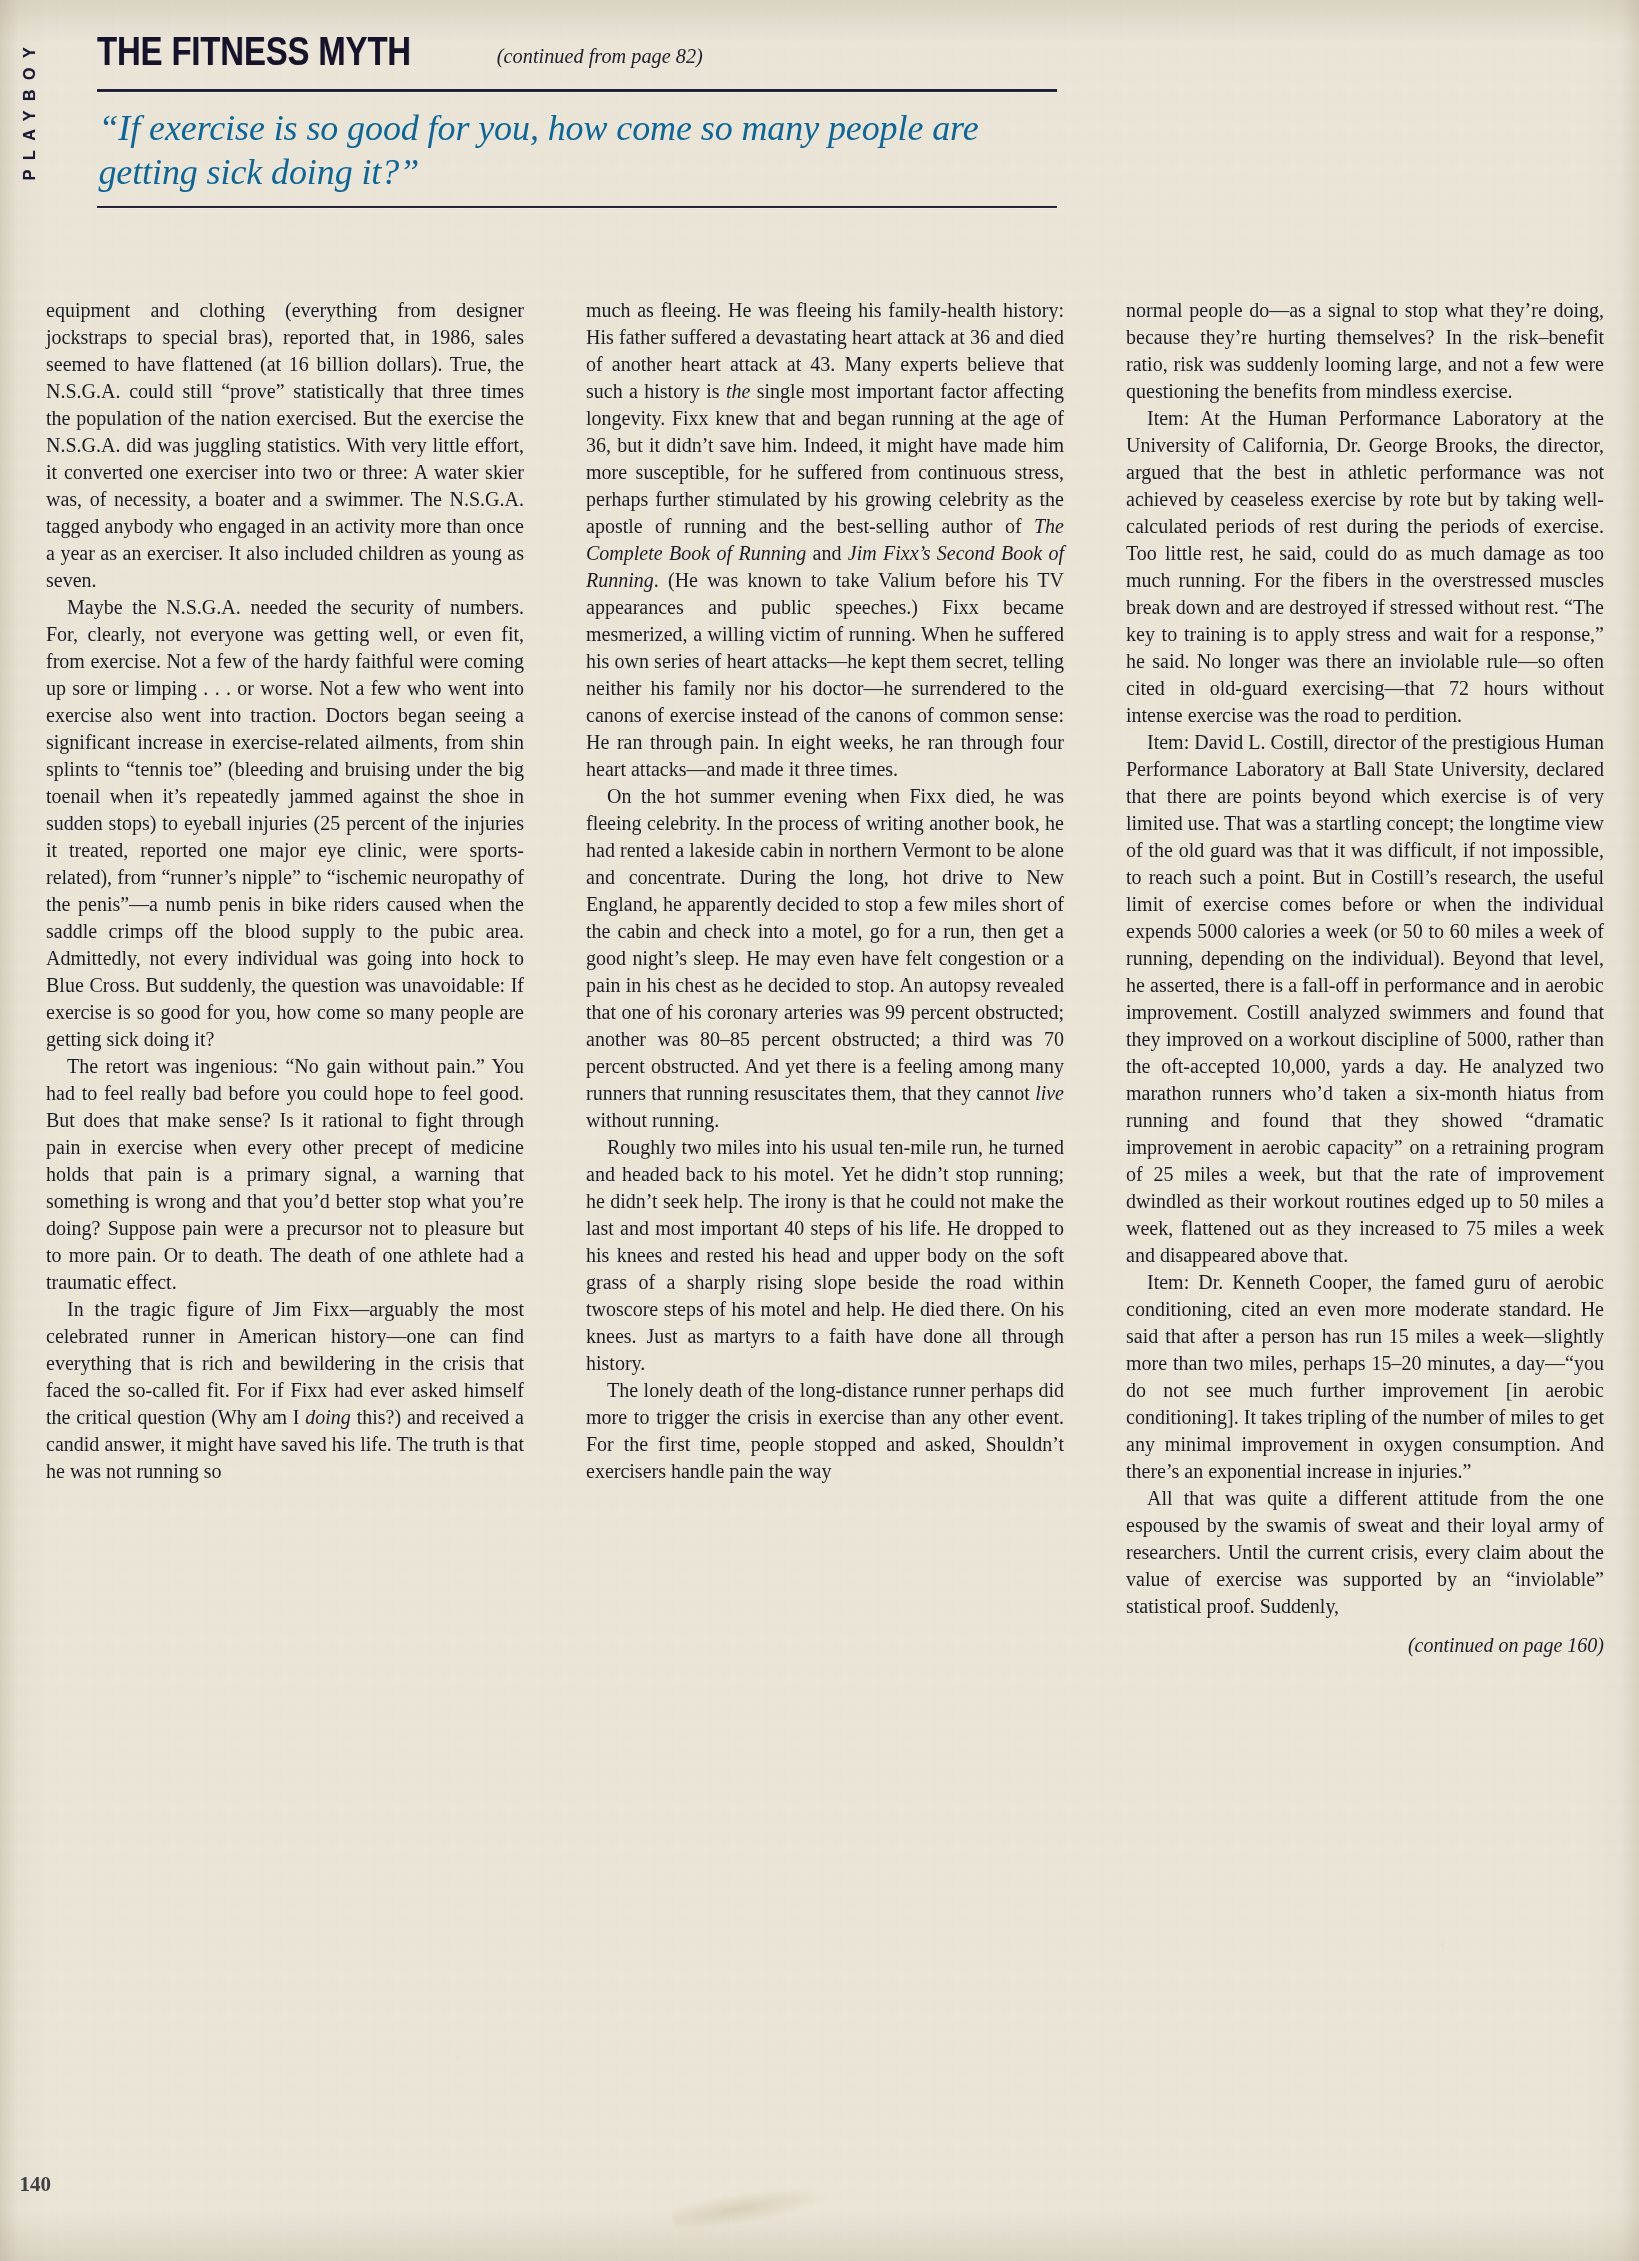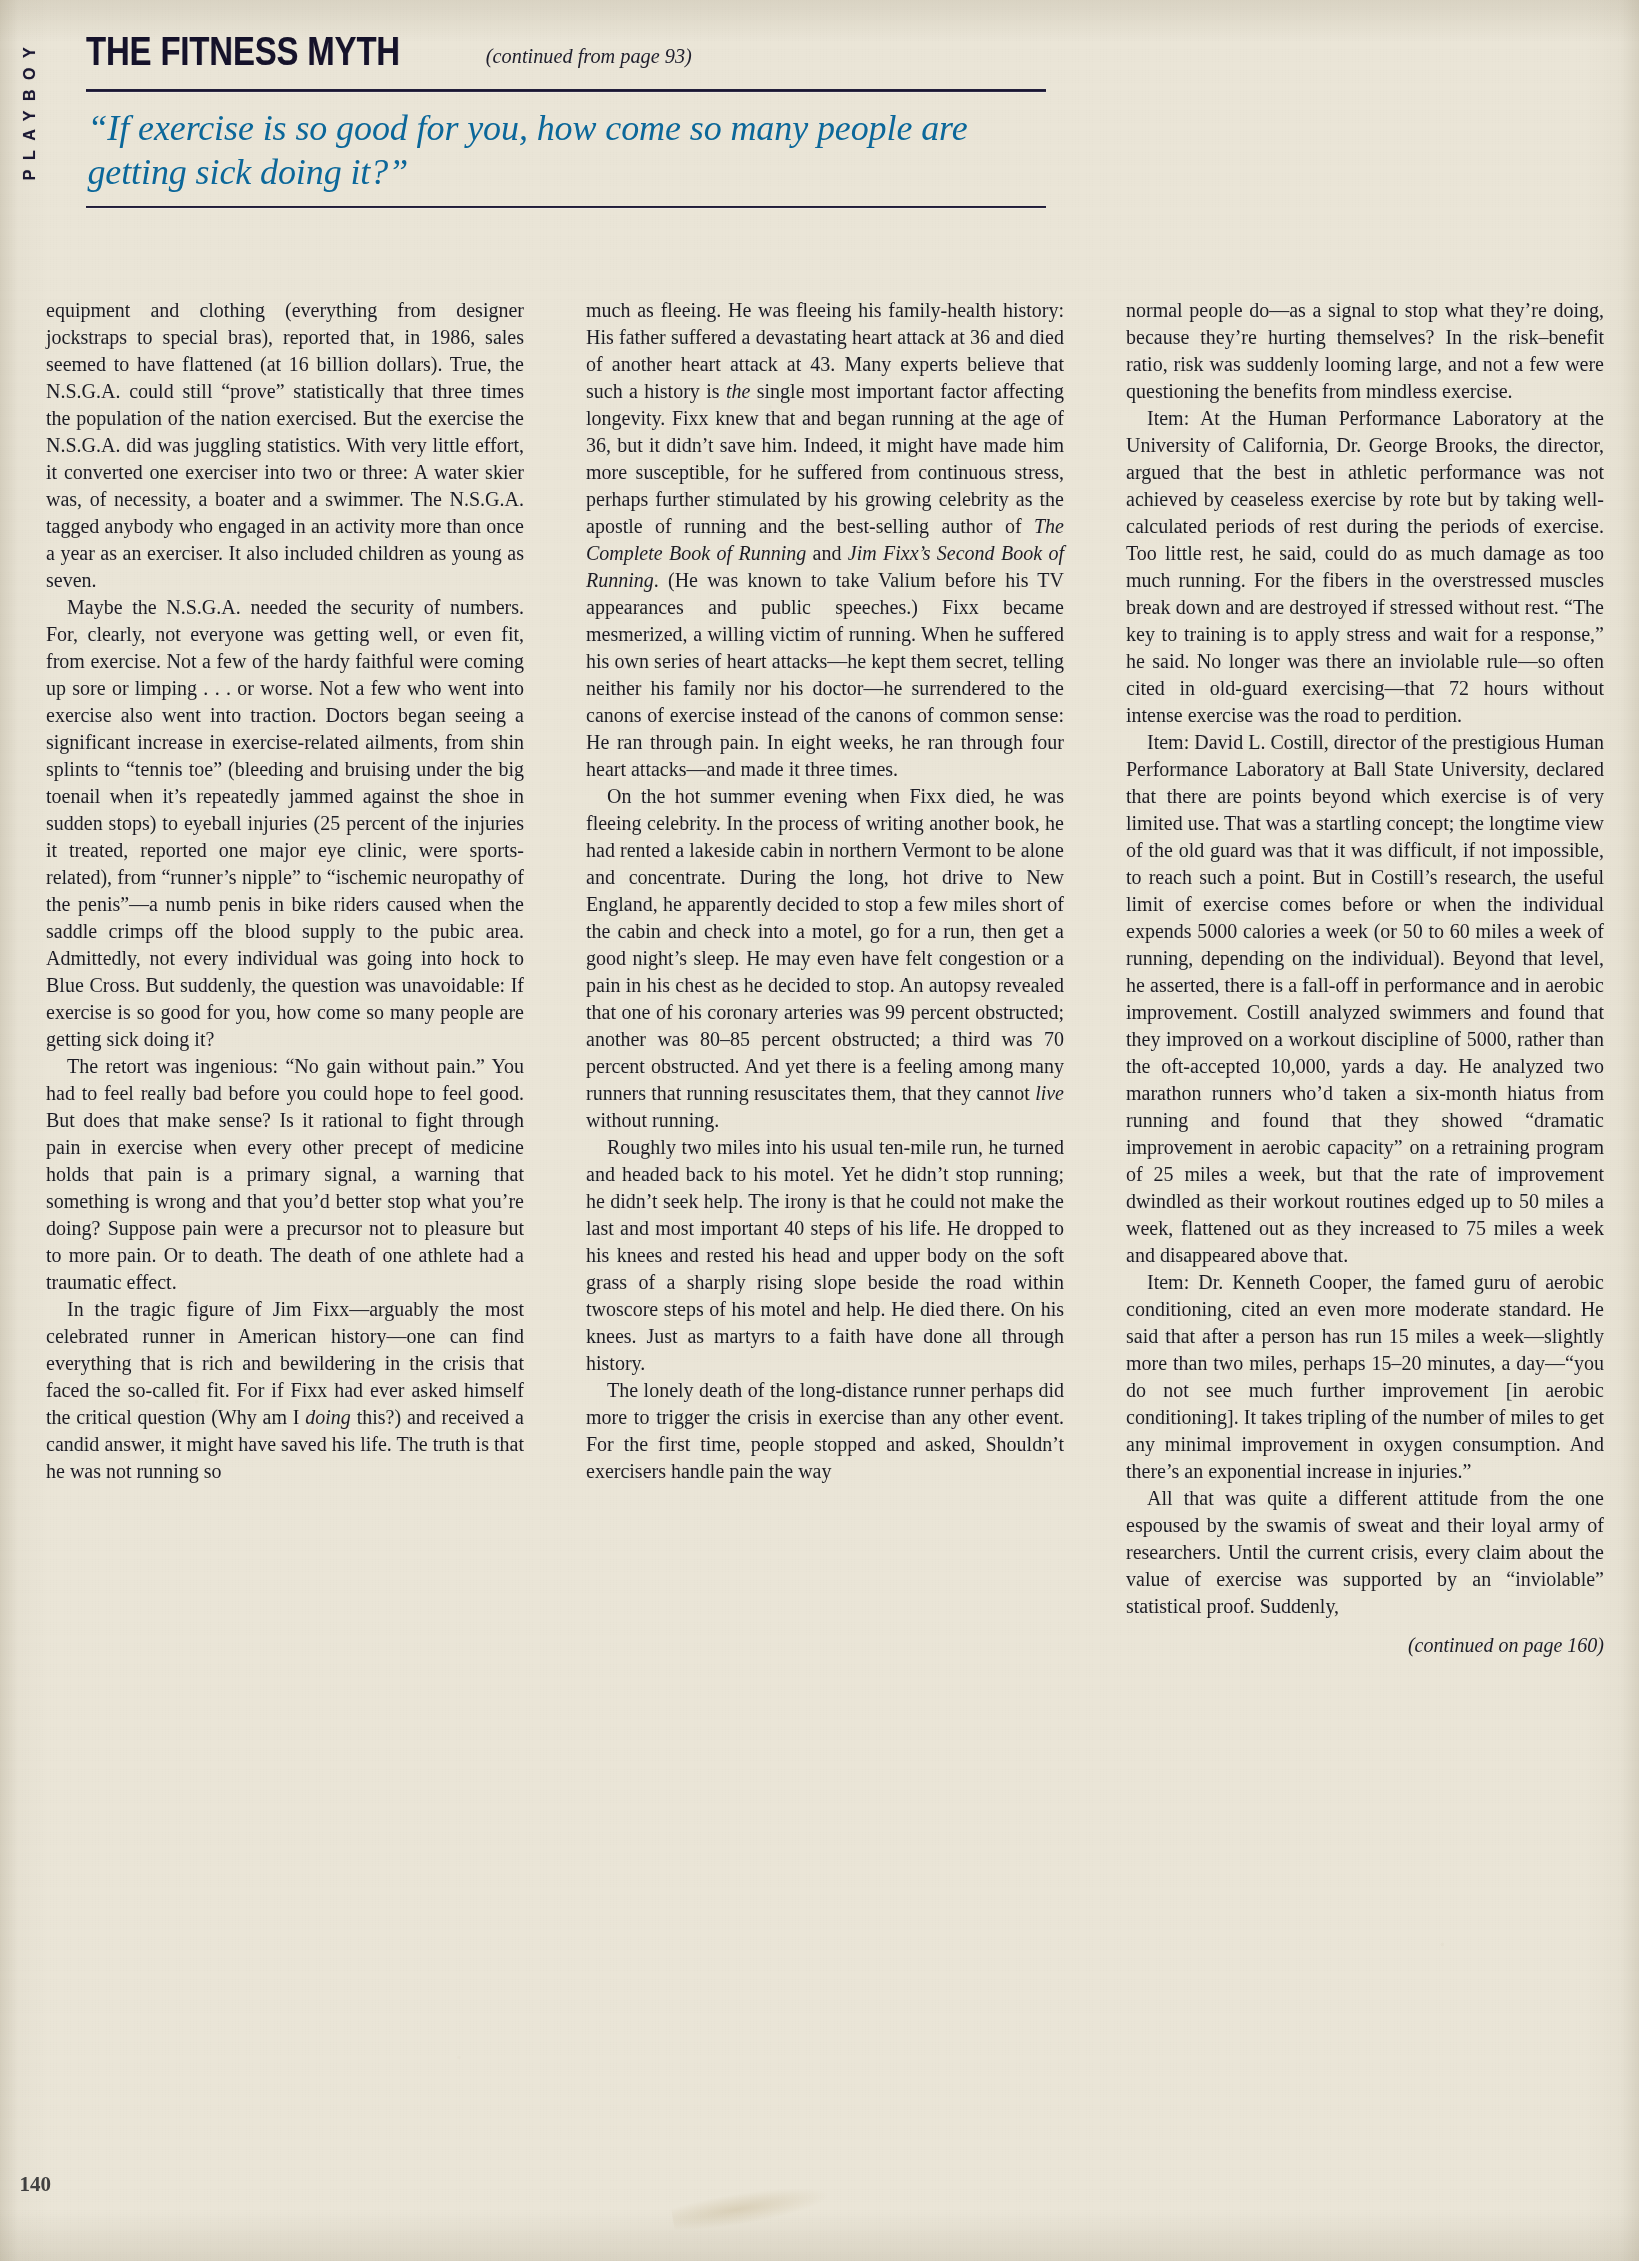--- a/index.html
+++ b/index.html
@@ -83,21 +83,21 @@
     font-weight: 700;
     font-size: 16px;
     letter-spacing: 9.5px;
     color: #1b1833;
     text-shadow: 0 0 0.7px rgba(27,24,51,0.55);
   }
 
   
   #header {
     position: absolute;
-    left: 86px;
+    left: 97px;
     top: 31px;
     width: 960px;
     z-index: 3;
   }
   #titlerow {
     display: flex;
     align-items: baseline;
     gap: 17px;
     height: 46px;
   }
@@ -195,21 +195,21 @@
 
   <div id="grain"></div>
 
   <div id="spine">
     <div class="vert">PLAYBOY</div>
   </div>
 
   <div id="header">
     <div id="titlerow">
       <div id="kicker">THE FITNESS MYTH</div>
-      <div id="contfrom">(continued from page 93)</div>
+      <div id="contfrom">(continued from page 82)</div>
     </div>
     <div class="rule" id="rule-top"></div>
     <div id="pullquote">“If exercise is so good for you, how come so many people are getting sick doing it?”</div>
     <div class="rule" id="rule-bottom"></div>
   </div>
 
   <div id="cols">
     <div class="col" id="col1">
         <p class="noindent">equipment and clothing (everything from designer jockstraps to special bras), reported that, in 1986, sales seemed to have flattened (at 16 billion dollars). True, the N.S.G.A. could still “prove” statistically that three times the population of the nation exercised. But the exercise the N.S.G.A. did was juggling statistics. With very little effort, it converted one exerciser into two or three: A water skier was, of necessity, a boater and a swimmer. The N.S.G.A. tagged anybody who engaged in an activity more than once a year as an exerciser. It also included children as young as seven.</p>
         <p>Maybe the N.S.G.A. needed the security of numbers. For, clearly, not everyone was getting well, or even fit, from exercise. Not a few of the hardy faithful were coming up sore or limping . . . or worse. Not a few who went into exercise also went into traction. Doctors began seeing a significant increase in exercise-related ailments, from shin splints to “tennis toe” (bleeding and bruising under the big toenail when it’s repeatedly jammed against the shoe in sudden stops) to eyeball injuries (25 percent of the injuries it treated, reported one major eye clinic, were sports-related), from “runner’s nipple” to “ischemic neuropathy of the penis”—a numb penis in bike riders caused when the saddle crimps off the blood supply to the pubic area. Admittedly, not every individual was going into hock to Blue Cross. But suddenly, the question was unavoidable: If exercise is so good for you, how come so many people are getting sick doing it?</p>

